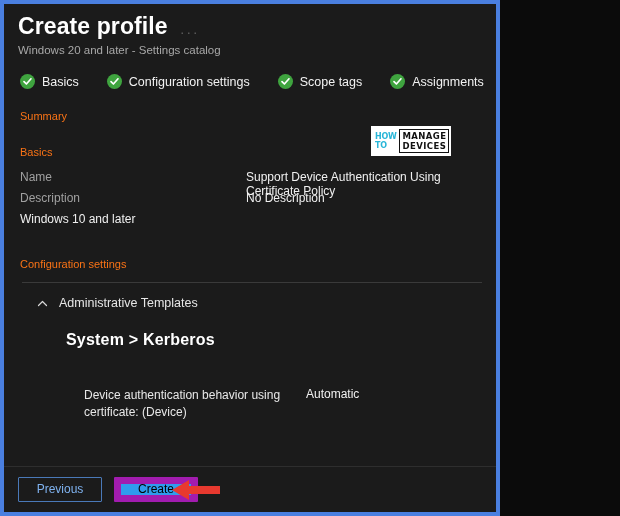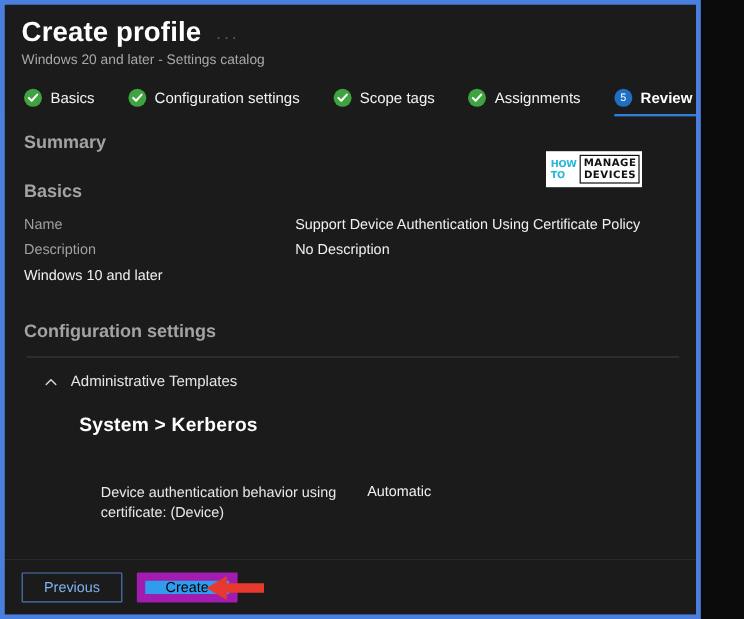--- a/index.html
+++ b/index.html
@@ -8,21 +8,21 @@
   html, body {
     width: 620px;
     height: 516px;
     overflow: hidden;
     background: #0b0b0b;
     font-family: "Liberation Sans", sans-serif;
   }
 
   #frame {
     position: relative;
-    width: 584px;
+    width: 500px;
     height: 516px;
     border: 4px solid #4a7fe0;
     background: #1b1b1b;
     overflow: hidden;
   }
 
   
   .header {
     padding: 10px 0 6px 14px;
     background: #1b1b1b;
@@ -104,23 +104,23 @@
     background: #2f7fd4;
   }
 
   
   .content {
     position: relative;
     padding: 0 14px 0 16px;
     height: 356px;
   }
   .section-title {
-    font-size: 15px;
-    font-weight: bold;
-    color: #a3a3a3;
+    font-size: 11px;
+    font-weight: normal;
+    color: #f97316;
   }
   .summary-title { margin-top: 13px; }
   .basics-title  { margin-top: 24px; }
   .config-title  { margin-top: 25px; }
 
   .kv-list { margin-top: 12px; }
   .kv-row {
     display: flex;
     align-items: baseline;
     height: 21px;

